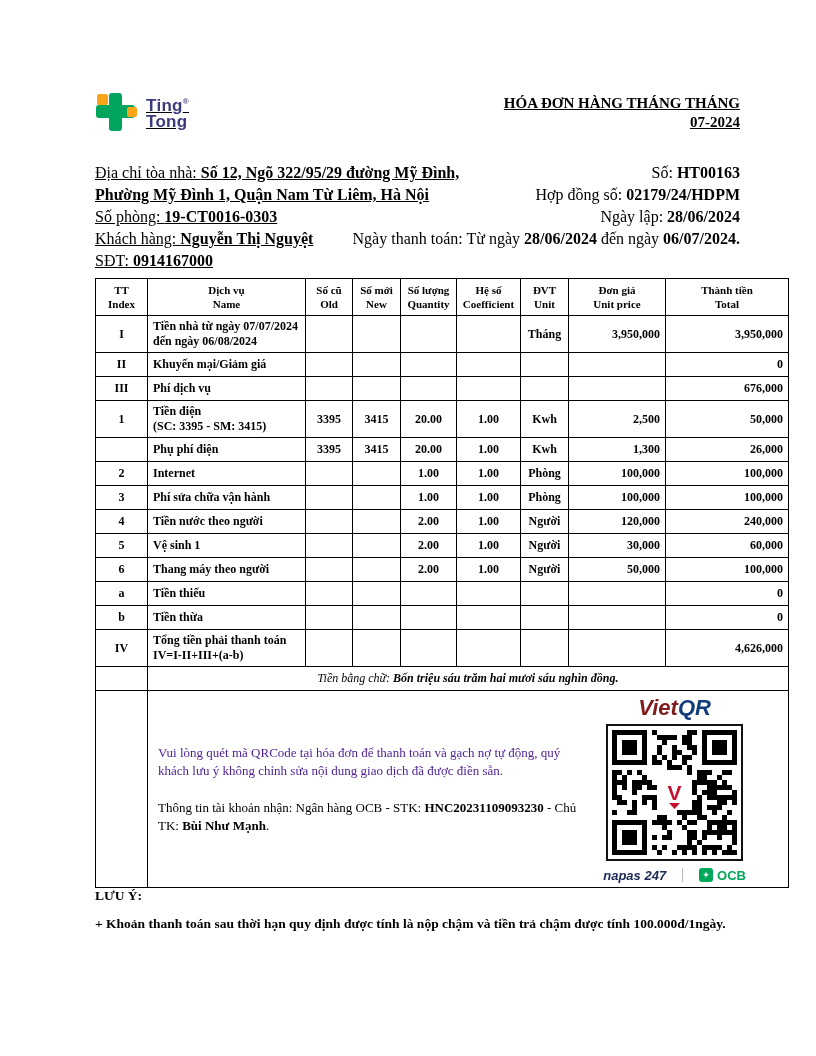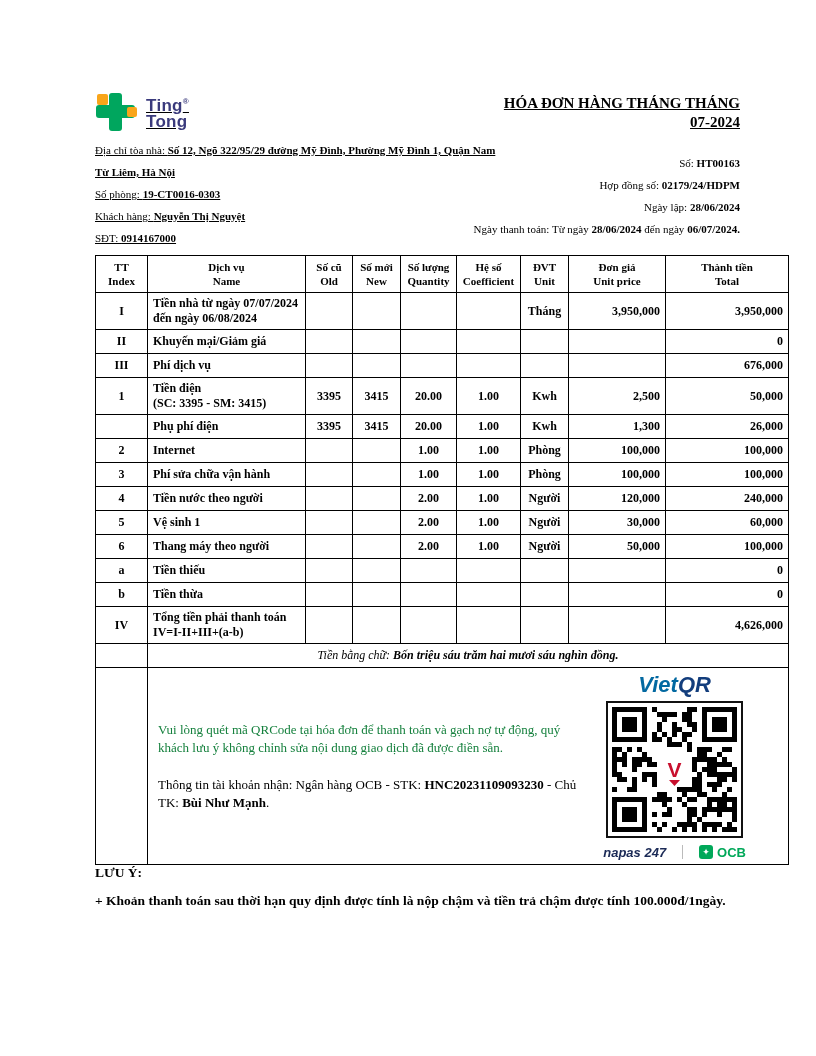--- a/index.html
+++ b/index.html
@@ -18,46 +18,46 @@
   .logo-icon { position:relative; width:42px; height:40px; }
   .li-v { position:absolute; left:14px; top:1px; width:13px; height:38px; background:#00A65E; border-radius:3px; }
   .li-h { position:absolute; left:1px; top:13px; width:39px; height:13px; background:#00A65E; border-radius:3px; }
   .li-o1 { position:absolute; left:2px; top:2px; width:11px; height:11px; background:#F9A51A; border-radius:2px; }
   .li-o2 { position:absolute; right:0; top:15px; width:10px; height:10px; background:#F9A51A; border-radius:2px; }
   .logo-text { font-family:"Liberation Sans","DejaVu Sans",sans-serif; font-weight:bold; font-size:17px; line-height:16px; color:#3A3A7C; letter-spacing:.3px; }
   .logo-text sup { font-size:8px; }
   .doc-title { width:240px; text-align:right; font-weight:bold; font-size:15px; line-height:19px; margin-top:2px; }
 
   
-  .info { position:relative; margin-top:7px; font-size:11px; }
+  .info { position:relative; margin-top:30px; font-size:16px; }
   .info-line { line-height:22px; }
   .info-left { width:410px; }
-  .info-right { position:absolute; top:13px; right:0; text-align:right; }
+  .info-right { position:absolute; top:0; right:0; text-align:right; }
 
   
   .invoice-table { width:693px; margin-top:6px; border-collapse:collapse; table-layout:fixed; font-weight:bold; font-size:12px; }
   .invoice-table th, .invoice-table td { border:1px solid #000; vertical-align:middle; }
   .invoice-table th { font-size:11px; line-height:14px; padding:4px 1px; text-align:center; }
   .invoice-table td { padding:3px 5px; height:24px; }
   .cell-tt   { text-align:center; }
   .cell-name { text-align:left; white-space:pre-line; line-height:15px; }
   .cell-old, .cell-new, .cell-qty, .cell-coef, .cell-unit { text-align:center; }
   .cell-price, .cell-total { text-align:right; }
   .cell-words { font-weight:normal; font-style:italic; text-align:center; }
   .cell-words b { font-style:italic; }
 
   
   .qr-cell { padding:0 !important; height:196px; font-weight:normal; }
   .qr-flex { display:flex; align-items:center; height:196px; padding:8px 42px 8px 10px; gap:24px; }
   .qr-text { flex:1; font-size:13px; line-height:17.5px; }
-  .qr-warning { color:#15803d; margin-bottom:20px;font-family:Liberation Serif, serif; }
+  .qr-warning { color:#4c1d95; margin-bottom:20px;font-family:Liberation Serif, serif; }
   .qr-account { color:#000; }
   .qr-block { display:flex; flex-direction:column; align-items:center; }
   .vietqr-logo { font-family:"Liberation Sans","DejaVu Sans",sans-serif; font-size:22px; font-weight:bold; font-style:italic; line-height:24px; margin-bottom:4px; }
-  .viet { color:#0369a1; }
+  .viet { color:#7f1d1d; }
   .qr2  { color:#123D7C; }
   .qr-code { width:137px; height:137px; border:2px solid #111; padding:4px; background:#fff; }
   .qr-logos { display:flex; align-items:center; gap:16px; margin-top:7px; font-family:"Liberation Sans","DejaVu Sans",sans-serif; font-size:13px; }
   .napas { color:#1B2A56; font-weight:bold; font-style:italic; }
   .logo-divider { width:1px; height:14px; background:#bbb; }
   .ocb { color:#00A859; font-weight:bold; display:inline-flex; align-items:center; gap:4px; }
   .ocb-icon { width:14px; height:14px; background:#00A859; color:#fff; border-radius:3px; display:inline-flex; align-items:center; justify-content:center; font-size:9px; }
 
   
   .footer { font-weight:bold; font-size:13.5px; }

